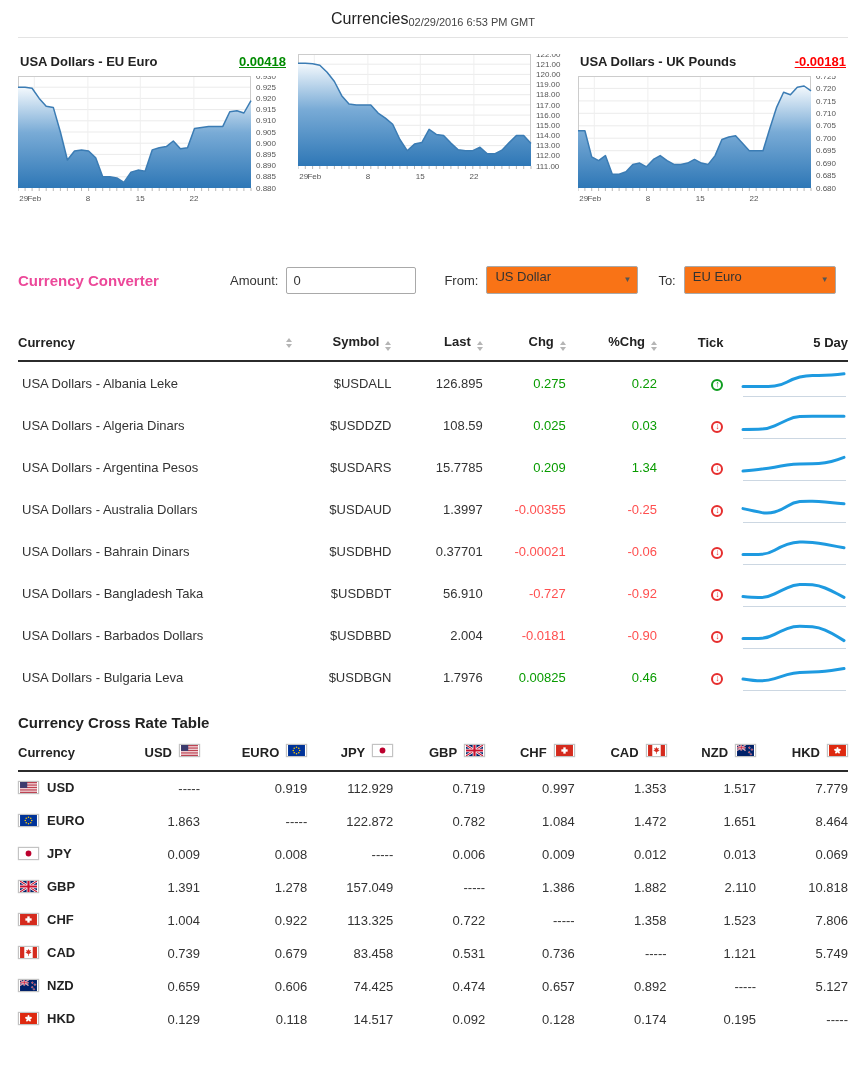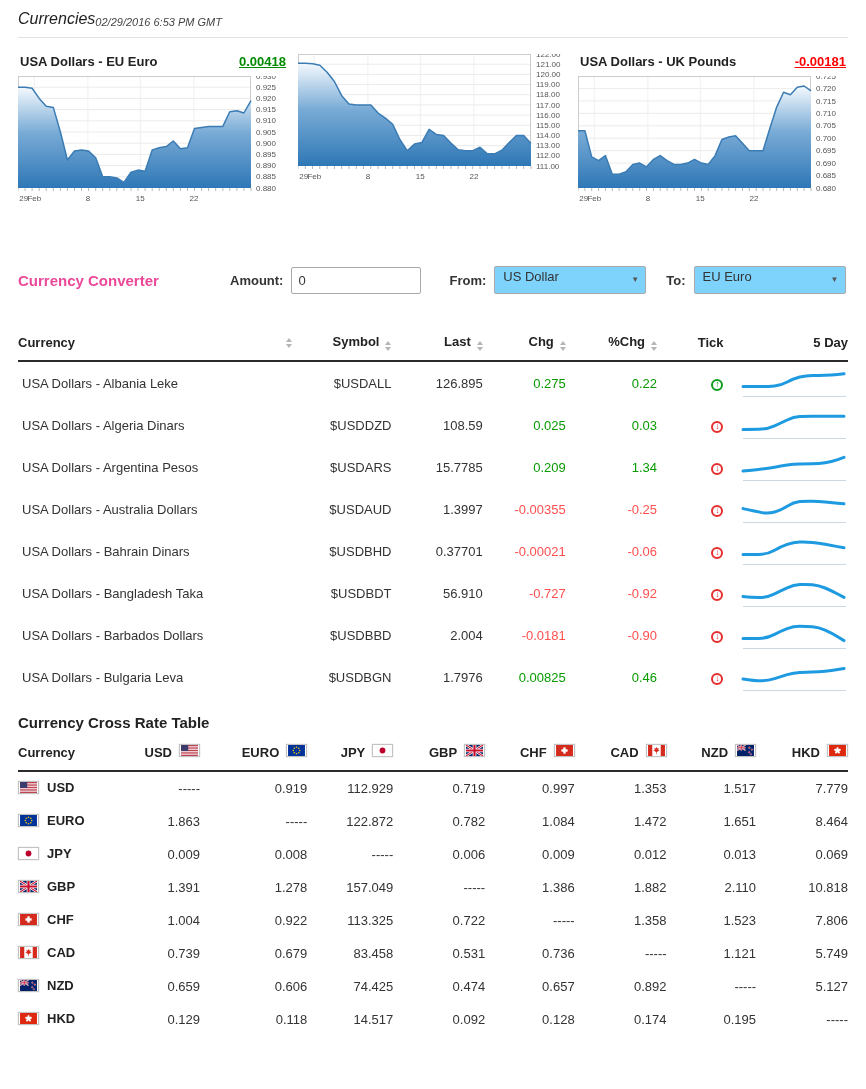--- a/index.html
+++ b/index.html
@@ -4,47 +4,47 @@
 <style>
   * { box-sizing: border-box; }
   html,body { margin:0; padding:0; background:#fff; }
   body {
     width:866px;
     font-family:"Liberation Sans","DejaVu Sans",sans-serif;
     color:#333;
     padding:10px 18px 20px 18px;
   }
   
-  .page-head { display:flex; justify-content:flex-start; align-items:flex-end;font-style:italic; }
+  .page-head { display:flex; justify-content:center; align-items:flex-end; }
   .page-title { font-size:16px; color:#222; }
   .page-time  { font-size:11px; color:#444; }
   .head-rule  { border:none; border-top:1px solid #e3e3e3; margin:9px 0 16px 0; }
 
   
   .charts-row { display:flex; gap:10px; }
   .chart { width:270px; }
   .chart-head { display:flex; justify-content:space-between; align-items:baseline; margin:0 2px 7px 2px; }
   .chart-title { font-size:13px; font-weight:bold; color:#222; }
   .chart-change { font-size:13px; font-weight:bold;text-decoration:underline; }
   .chart-change.up { color:#008a00; }
   .chart-change.down { color:#f00; }
 
   
   .converter { margin-top:46px; display:flex; align-items:center; }
   .converter h2 { font-size:15px; color:#ec4899; margin:0; flex:0 0 212px; }
-  .converter label { font-size:13px; color:#333; margin-right:8px;font-weight:bold; }
+  .converter label { font-size:13px; color:#333; margin-right:8px; }
   .converter input {
     width:130px; height:27px; border:1px solid #a9a9a9; border-radius:2px;
     font-size:13px; padding:0 6px; font-family:inherit; color:#333;
   }
   .sel-wrap { position:relative; display:inline-block; }
   .sel-wrap select {
     -webkit-appearance:none; appearance:none;
     width:152px; height:28px; border:1px solid #a9a9a9; border-radius:2px;
-    background:#7dd3fc; font-size:13px; padding:0 20px 8px 8px; font-family:inherit; color:#333;
+    background:#f97316; font-size:13px; padding:0 20px 8px 8px; font-family:inherit; color:#333;
   }
   .sel-wrap:after {
     content:"▼"; position:absolute; right:7px; top:9px; font-size:8px; color:#555; pointer-events:none;
   }
   .lbl-from { margin-left:28px; }
   .lbl-to { margin-left:20px; }
 
   
   .rates { width:100%; border-collapse:collapse; margin-top:32px; }
   .rates th {

